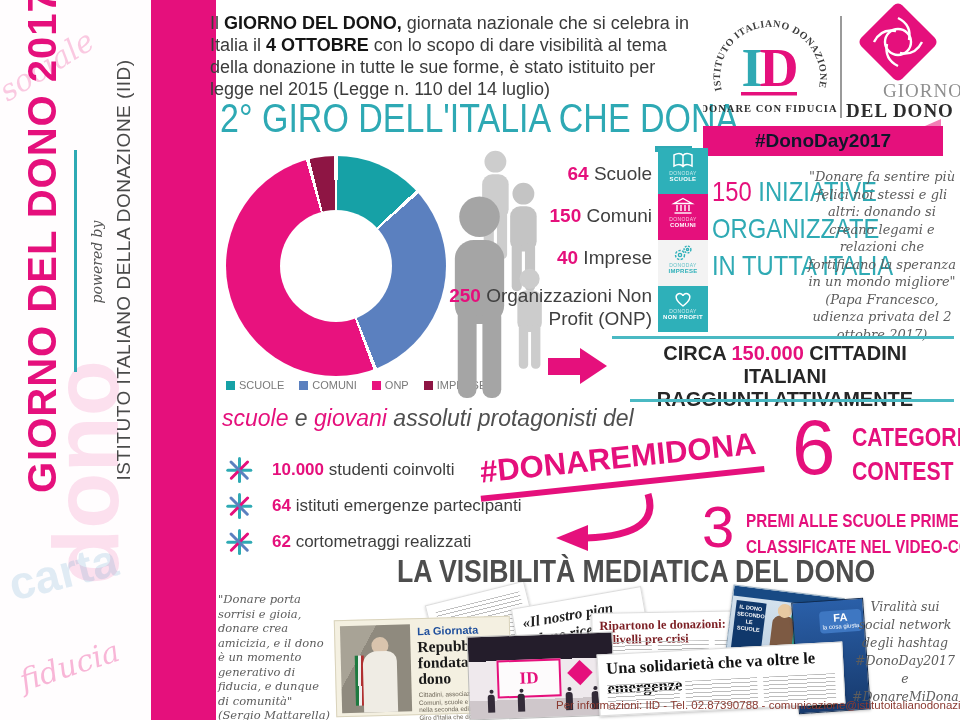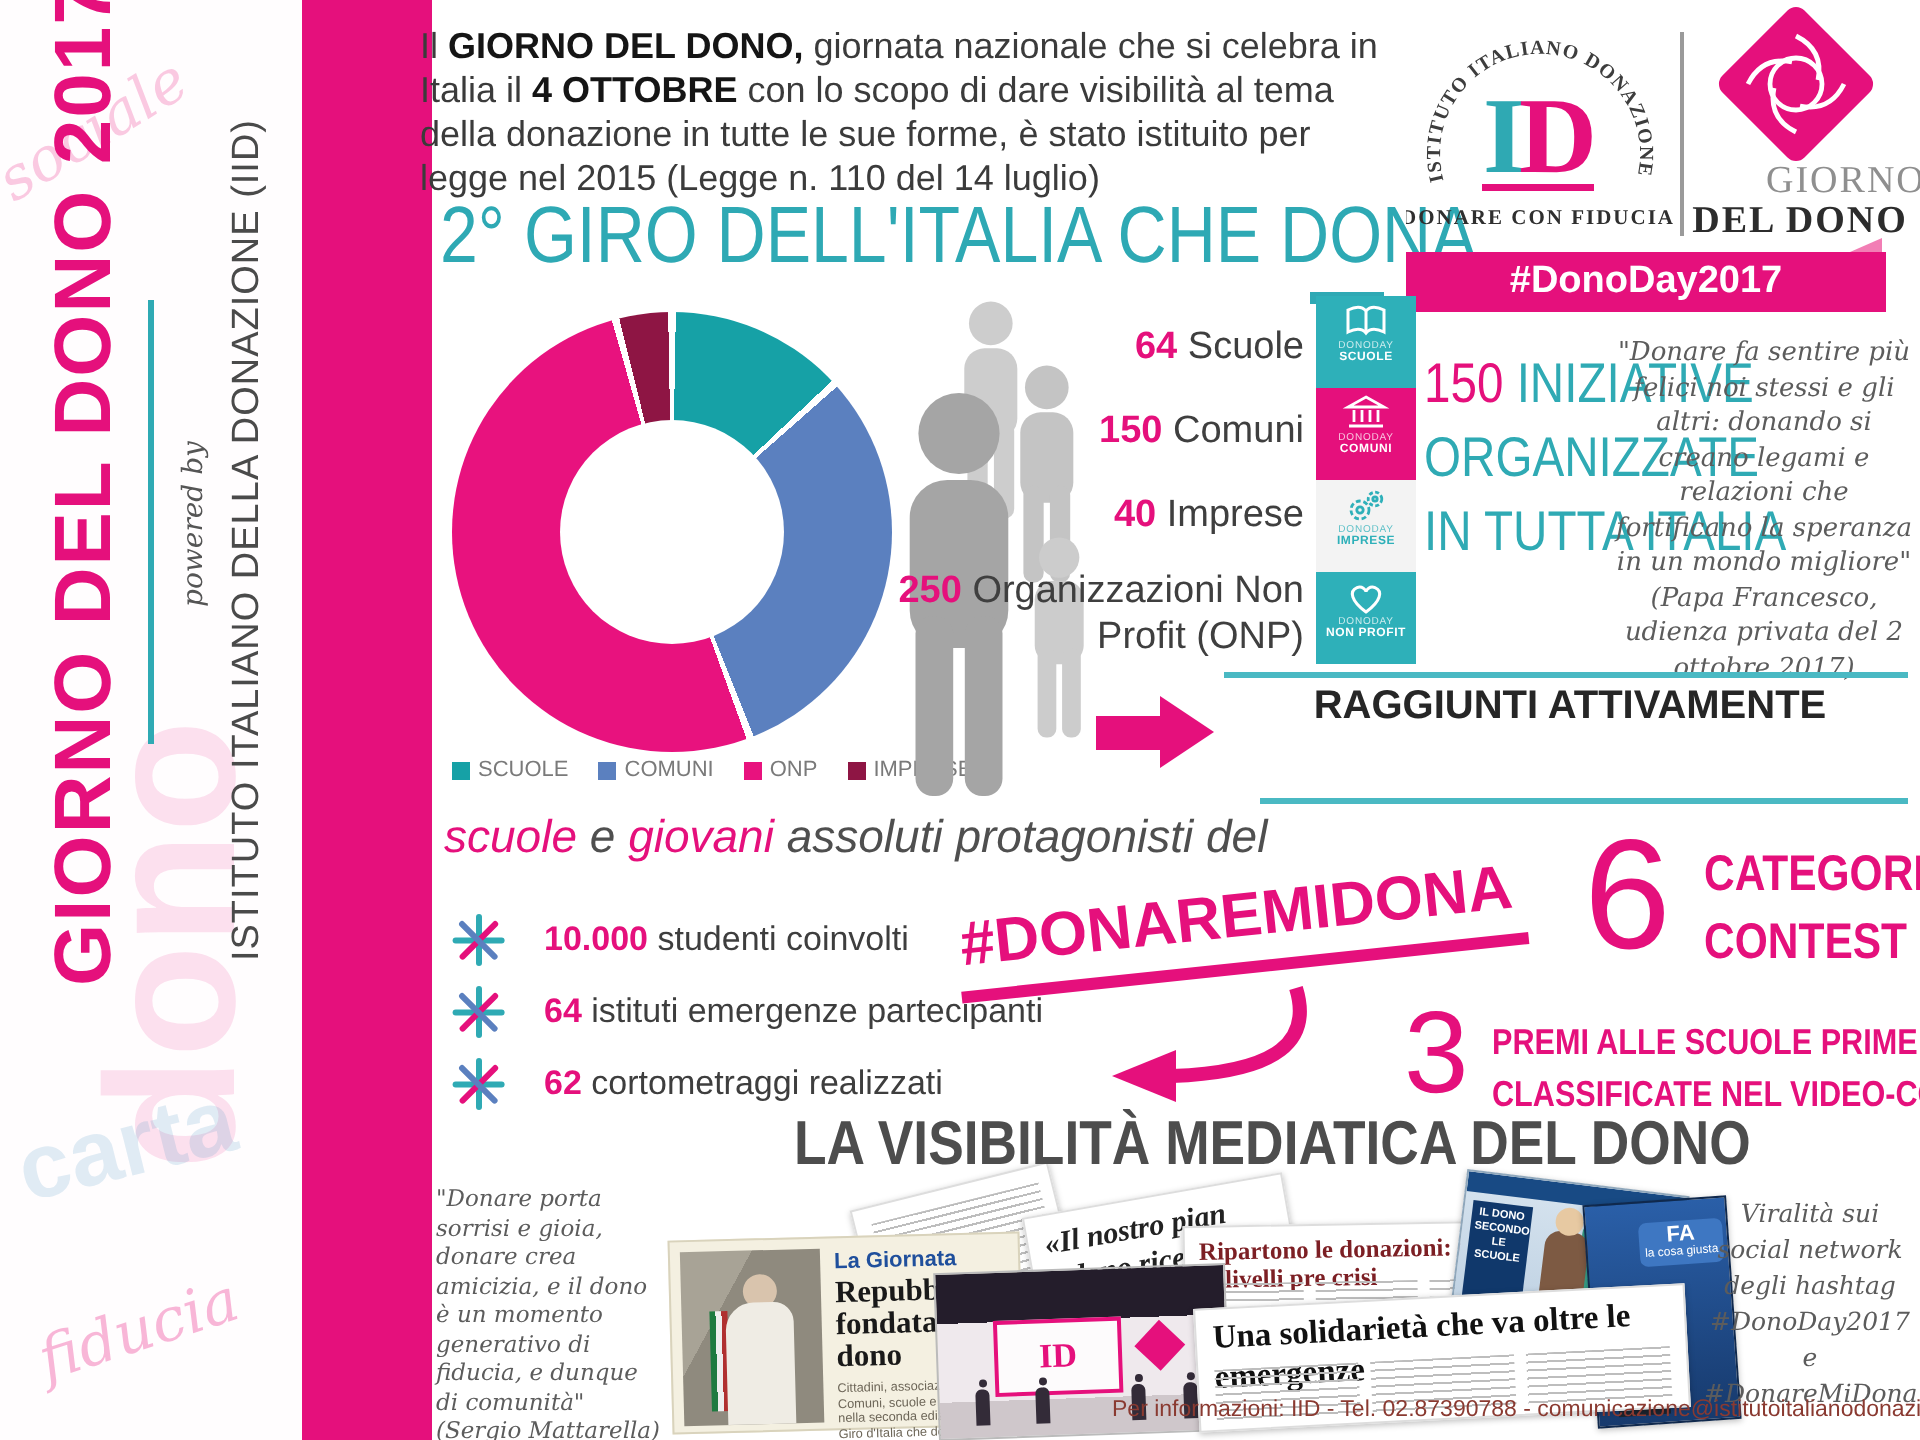--- a/index.html
+++ b/index.html
@@ -39,21 +39,21 @@
   
   .iid-logo{left:703px;top:4px;}
   .logo-divider{left:840px;top:16px;width:2px;height:102px;background:#9a9a9a;}
   .gdd-diamond{left:869px;top:13px;width:58px;height:58px;background:#e5107c;
       transform:rotate(45deg);border-radius:6px;}
   .gdd-swirl{left:866px;top:10px;}
   .gdd-giorno{left:843px;top:80px;width:114px;text-align:center;font-family:"Liberation Serif",serif;
       font-size:19px;letter-spacing:1px;color:#8f8f8f;padding-left:40px;}
   .gdd-deldono{left:843px;top:100px;width:114px;text-align:center;font-family:"Liberation Serif",serif;
       font-size:19px;font-weight:bold;letter-spacing:1px;color:#2c2c2c;}
-  .banner{left:703px;top:126px;width:240px;height:30px;background:#e5107c;color:#ffffff;
+  .banner{left:703px;top:126px;width:240px;height:30px;background:#e5107c;color:#0f172a;
       font-size:19px;font-weight:bold;text-align:center;line-height:30px;}
   .banner:after{content:"";position:absolute;right:2px;top:-7px;width:0;height:0;
       border-left:16px solid transparent;border-bottom:7px solid #f27eb5;}
 
   
   .donut{left:226px;top:156px;width:220px;height:220px;border-radius:50%;background:#eee;}
   .donut-hole{position:absolute;inset:54px;background:#fff;border-radius:50%;}
   .legend{left:226px;top:379px;width:240px;display:flex;gap:15px;}
   .legend-item{display:flex;align-items:center;gap:4px;font-size:11px;color:#7a7a7a;}
   .legend-item .sw{width:9px;height:9px;display:inline-block;}
@@ -308,20 +308,21 @@
 
   <div class="abs quote pope-quote">
     <div>"Donare fa sentire più felici noi stessi e gli altri: donando si creano legami e relazioni che fortificano la speranza in un mondo migliore"</div>
     <div>(Papa Francesco, udienza privata del 2 ottobre 2017)</div>
   </div>
 
   <div class="abs tealline" style="left:612px;top:336px;width:342px"></div>
   <div class="abs arrow-shaft"></div>
   <div class="abs arrow-head"></div>
   <div class="abs reach">
+    <div><span>CIRCA </span><span class="n">150.000</span><span> CITTADINI ITALIANI</span></div>
     <div>RAGGIUNTI ATTIVAMENTE</div>
   </div>
   <div class="abs tealline" style="left:630px;top:399px;width:324px"></div>
 
   <div class="abs protag">
     <div><span class="m">scuole</span><span> e </span><span class="m">giovani</span><span> assoluti protagonisti del</span></div>
   </div>
 
   <div class="bullet" style="top:456px">
     <span class="star">

